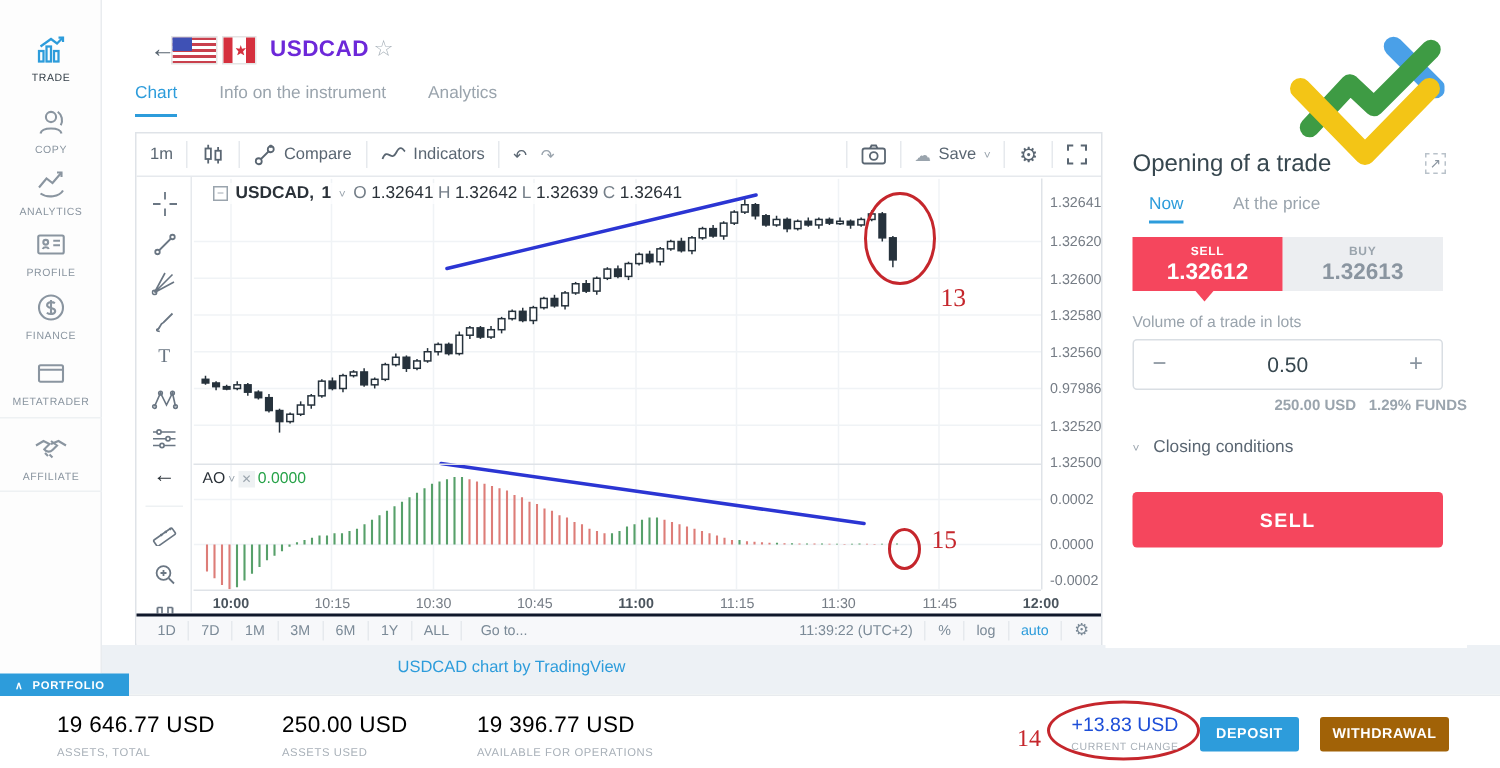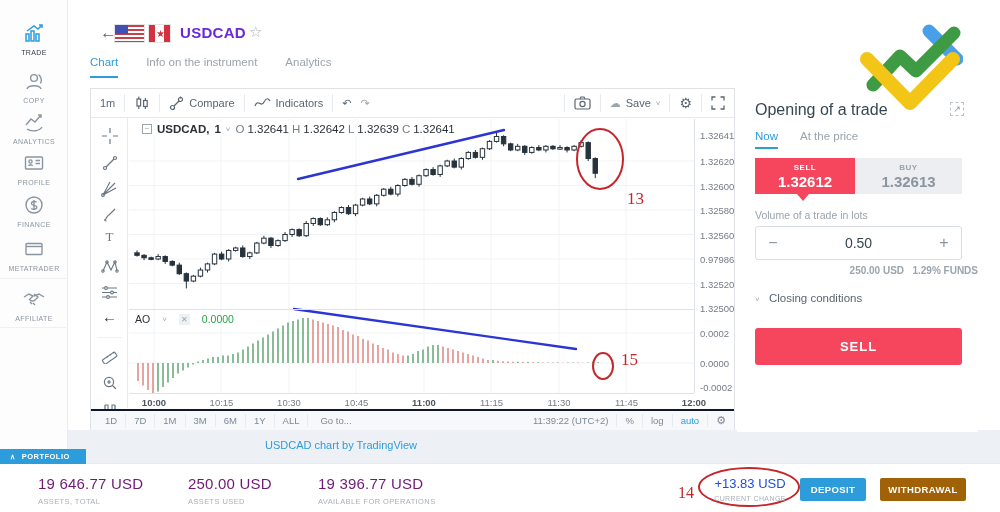--- a/index.html
+++ b/index.html
@@ -47,21 +47,21 @@
   .tool svg { display:inline-block; vertical-align:middle; }
   .tool-sep { position:absolute; left:6px; width:25px; border-top:1px solid #eef1f3; }
   .tool-collapse { position:absolute; left:0; top:326px; width:37px; height:15px; background:#5b6878; color:#fff; text-align:center; font-size:9px; line-height:14px; cursor:pointer; }
 
   .plot-wrap { position:absolute; left:38px; top:30px; width:565px; height:274px; overflow:hidden; }
   .pane-divider { position:absolute; left:38px; top:220px; width:565px; border-top:1px solid #dfe3e8; }
   .legend-main { position:absolute; left:48px; top:33px; font-size:11.5px; color:#2a3138; display:flex; gap:5px; align-items:center; background:rgba(255,255,255,.75); padding:1px 3px; }
   .legend-main b { font-weight:700; }
   .ohlc span.k { color:#747e88; } .ohlc { display:flex; gap:3px; }
   .collapse-box { display:inline-block; width:10px; height:10px; border:1px solid #9aa4ad; color:#9aa4ad; font-size:8px; line-height:8px; text-align:center; }
-  .legend-ao { position:absolute; left:44px; top:224px; font-size:10.5px; color:#2a3138; display:flex; gap:12px; align-items:center; }
+  .legend-ao { position:absolute; left:44px; top:224px; font-size:10.5px; color:#2a3138; display:flex; gap:2px; align-items:center; }
   .ao-close { display:inline-block; width:11px; height:11px; background:#eef1f3; color:#9aa4ad; font-size:8px; line-height:11px; text-align:center; }
   .ao-val { color:#26a248; }
   .chev { color:#9aa4ad; font-size:8px; }
 
   .price-axis { position:absolute; left:603px; top:30px; width:41px; height:274px; border-left:1px solid #dfe3e8; font-size:9.5px; color:#757c85; }
   .price-axis span { position:absolute; left:5px; }
   .time-axis { position:absolute; left:38px; top:304px; width:565px; height:16px; border-top:1px solid #dfe3e8; font-size:9.5px; color:#757c85; }
   .time-axis span { position:absolute; top:3px; transform:translateX(-50%); }
   .time-axis span.bold { font-weight:700; color:#4a545d; }
 
@@ -73,21 +73,21 @@
   .tvb-right .auto { color:#2d9cdb; }
 
   .strip { position:absolute; left:68px; top:430px; width:932px; height:33px; background:#edf1f5; }
   .tv-link { position:absolute; left:197px; top:9px; font-size:11px; color:#2d9cdb; cursor:pointer; }
 
   
   .trade-card { position:absolute; left:737px; top:88px; width:241px; height:344px; background:#fff; z-index:2; }
   .trade-title { position:absolute; left:18px; top:13px; font-size:16px; color:#37474f; }
   .expand-ic { position:absolute; right:14px; top:14px; width:14px; height:14px; border:1px dashed #b9c2ca; color:#8a95a0; font-size:9px; line-height:13px; text-align:center; cursor:pointer; }
   .trade-tabs { position:absolute; left:18px; top:42px; display:flex; gap:22px; font-size:11.5px; color:#9aa4ad; }
-  .trade-tab { padding-bottom:5px; cursor:pointer; }
+  .trade-tab { padding-bottom:5px; cursor:pointer;margin-left:11px; }
   .trade-tab.active { color:#2d9cdb; border-bottom:2px solid #2d9cdb; }
   .seg { position:absolute; left:18px; top:70px; width:207px; height:36px; display:flex; cursor:pointer; }
   .seg .sell { width:100px; background:#f5465d; color:#fff; text-align:center; position:relative; }
   .seg .buy { width:107px; background:#eceef1; color:#9aa4ad; text-align:center; }
   .seg .cap { font-size:8px; font-weight:700; letter-spacing:.5px; margin-top:5px; }
   .seg .px { font-size:15px; font-weight:700; margin-top:1px; }
   .seg .buy .px { font-weight:700; color:#8a95a0; }
   .seg-pointer { position:absolute; left:60px; top:106px; border-left:6px solid transparent; border-right:6px solid transparent; border-top:7px solid #f5465d; }
   .vol-label { position:absolute; left:18px; top:121px; font-size:10.5px; color:#9aa4ad; }
   .stepper { position:absolute; left:18px; top:138px; width:207px; height:34px; border:1px solid #d9dee3; border-radius:3px; display:flex; align-items:center; }
@@ -98,21 +98,21 @@
   .closing .chev { margin-right:6px; }
   .sell-btn { position:absolute; left:18px; top:240px; width:207px; height:37px; background:#f5465d; color:#fff; border:none; border-radius:3px; font-size:13px; font-weight:700; letter-spacing:1px; font-family:"Liberation Sans",sans-serif; cursor:pointer; }
 
   .logo { position:absolute; left:855px; top:13px; z-index:6; }
 
   
   .pf-tag { position:absolute; left:0; top:449px; width:86px; height:15px; background:#2d9cdb; color:#fff; font-size:7.5px; font-weight:700; letter-spacing:.5px; line-height:15px; padding-left:10px; z-index:7; cursor:pointer; }
   .pf-tag .up { font-size:7px; margin-right:6px; }
   .bottom-bar { position:absolute; left:0; top:463px; width:1000px; height:49px; background:#fff; border-top:1px solid #e8ebee; }
   .stat { position:absolute; top:11px; }
-  .stat .v { font-size:15px; color:#701a75; letter-spacing:.2px; }
+  .stat .v { font-size:15px; color:#000000; letter-spacing:.2px; }
   .stat .l { display:block; font-size:7.5px; color:#a8b0b8; letter-spacing:.4px; margin-top:4px; }
   .change { position:absolute; left:702px; top:10px; width:96px; text-align:center; }
   .change .v { font-size:13px; color:#1d4ed8;margin-top:15px; }
   .change .l { display:block; font-size:7px; color:#a8b0b8; letter-spacing:.4px; margin-top:3px; }
   .ellipse14 { position:absolute; left:698px; top:3px; width:102px; height:40px; border:2px solid #c5262c; border-radius:50%; pointer-events:none; }
   .ann14 { position:absolute; left:678px; top:20px; font-family:"Liberation Serif",serif; font-size:16px; color:#c5262c; }
   .btn { position:absolute; top:14px; height:23px; border:none; border-radius:2px; color:#fff; font-size:9.5px; font-weight:700; letter-spacing:.4px; font-family:"Liberation Sans",sans-serif; cursor:pointer; }
   .deposit { left:800px; width:66px; background:#2d9cdb; }
   .withdrawal { left:880px; width:86px; background:#a16207; }
 </style>

